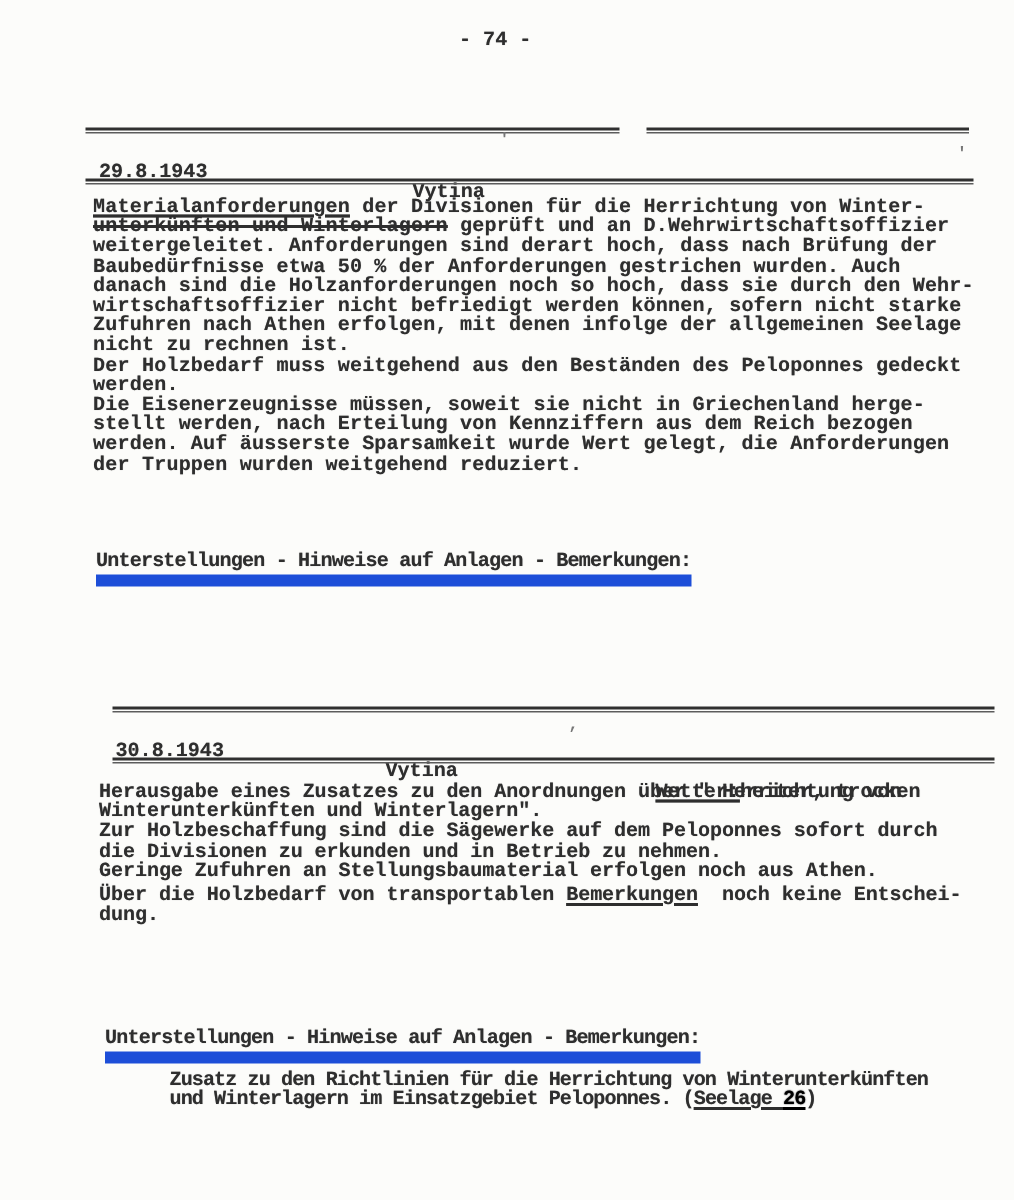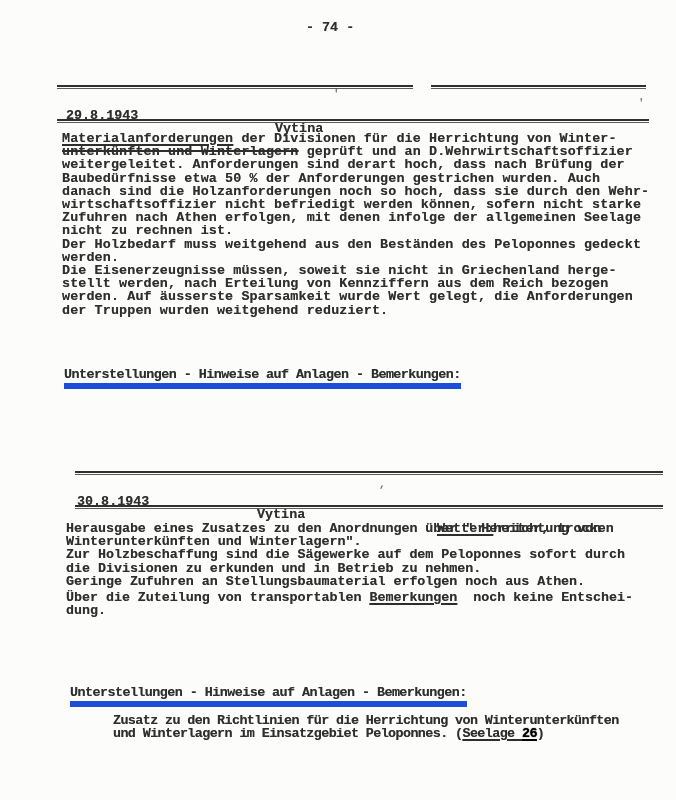--- a/index.html
+++ b/index.html
@@ -8,21 +8,21 @@
     font-family:"Liberation Mono","DejaVu Sans Mono",monospace;
     font-weight:700;color:#2e2e2e;font-size:13.4px;line-height:13.2px;
     text-shadow:0 0 .5px rgba(45,45,45,.55);
   }
   .abs{position:absolute;}
   .pre{white-space:pre-wrap;margin:0;}
   .row{white-space:pre;}
   .u{text-decoration:underline;text-decoration-thickness:1.5px;text-underline-offset:2px;}
   .strike{text-decoration:line-through;text-decoration-thickness:1.6px;}
   .dark{color:#000000;text-shadow:0 0 1px #000;}
-  .subhead{border-bottom:6px solid #1d4ed8;padding-bottom:2px;letter-spacing:-0.55px;white-space:pre;}
+  .subhead{border-bottom:8px solid #1d4ed8;padding-bottom:2px;letter-spacing:-0.55px;white-space:pre;}
   .tight{letter-spacing:-0.6px;}
   .rule{height:1px;border-top:2px solid #303030;border-bottom:1px solid #5c5c5c;}
   .rule-split{display:flex;gap:18px;}
   .rule-split .seg{height:1px;border-top:2px solid #303030;border-bottom:1px solid #5c5c5c;}
   .mark{position:absolute;color:#777;font-size:11px;text-shadow:none;}
   
   #r1a{top:85px;left:57px;}
   #r1a .seg1{width:356px;} #r1a .seg2{width:215px;}
   #row1{top:96px;left:0;width:568px;height:18px;}
   #row1 .date{position:absolute;left:66px;}
@@ -88,21 +88,21 @@
     <span class="weather"><span class="u">Wetter:</span><span></span><span>heiter, trocken</span></span>
   </div>
   <div id="r2b" class="abs rule"></div>
 
   <p id="p2a" class="abs pre">Herausgabe eines Zusatzes zu den Anordnungen über " Herrichtung von
 Winterunterkünften und Winterlagern".
 Zur Holzbeschaffung sind die Sägewerke auf dem Peloponnes sofort durch
 die Divisionen zu erkunden und in Betrieb zu nehmen.
 Geringe Zufuhren an Stellungsbaumaterial erfolgen noch aus Athen.</p>
 
-  <p id="p2b" class="abs pre"><span>Über die Zuteilung von transportablen </span><span class="u">Bemerkungen</span><span>  noch keine Entschei-
+  <p id="p2b" class="abs pre"><span>Über die Holzbedarf von transportablen </span><span class="u">Bemerkungen</span><span>  noch keine Entschei-
 dung.</span></p>
 
   <div id="h2" class="abs subhead">Unterstellungen - Hinweise auf Anlagen - Bemerkungen:</div>
 
   <p id="note" class="abs pre tight"><span>Zusatz zu den Richtlinien für die Herrichtung von Winterunterkünften
 und Winterlagern im Einsatzgebiet Peloponnes. (</span><span class="u">Seelage </span><span class="u dark">26</span><span>)</span></p>
 
   <span id="m1" class="mark">'</span>
   <span id="m2" class="mark">'</span>
   <span id="m3" class="mark">,</span>

